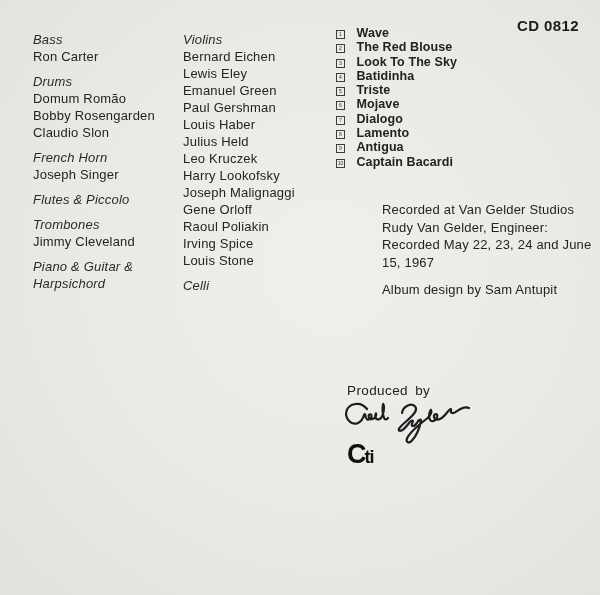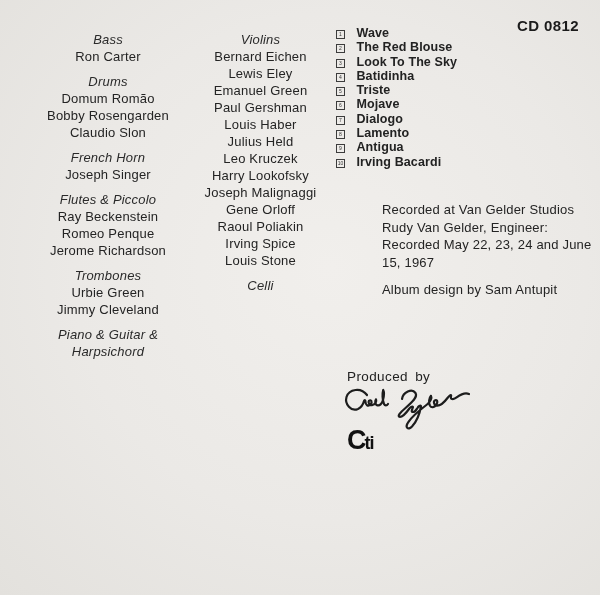--- a/index.html
+++ b/index.html
@@ -5,36 +5,36 @@
   html,body{margin:0;padding:0;background:#d8d6d3;}
   .page{
     position:relative;width:600px;height:595px;overflow:hidden;
     background:radial-gradient(ellipse at 55% 45%, #f1efec 0%, #ebe9e6 55%, #e3e1dd 100%);
     font-family:"Liberation Sans","DejaVu Sans",sans-serif;
     color:#262626;
   }
   .col{position:absolute;top:31px;}
   .col-left{left:33px;width:150px;}
   .col-mid{left:183px;width:155px;}
-  .section{margin-bottom:8px;text-align:center;}
+  .section{margin-bottom:8px;}
   .heading{font-style:italic;font-size:13px;line-height:17px;letter-spacing:.2px;color:#2a2a2a;}
   .name{font-size:13px;line-height:17px;letter-spacing:.2px;color:#242424;}
   .catalog{position:absolute;left:517px;top:17px;font-weight:bold;font-size:15px;letter-spacing:.4px;color:#1b1b1b;}
   .tracks{position:absolute;left:336px;top:25px;}
   .track-row{height:14.3px;line-height:14.3px;white-space:nowrap;}
   .tbox{
     display:inline-block;width:7px;height:7px;border:1px solid #3c3c3c;
     font-size:5px;line-height:7px;text-align:center;vertical-align:1px;
     margin-right:7px;color:#333;background:transparent;
   }
   .ttitle{font-size:12.5px;font-weight:bold;letter-spacing:.1px;color:#222;}
   .credits{position:absolute;left:346px;top:201px;margin-left:36px;}
   .credit-para{margin-bottom:10px;}
   .credit-line{font-size:13px;line-height:17.5px;letter-spacing:.2px;color:#242424;}
-  .producer{position:absolute;left:347px;top:369px;}
+  .producer{position:absolute;left:347px;top:383px;}
   .producer-label{font-size:13.5px;letter-spacing:.4px;word-spacing:3px;color:#222;}
   .sig{display:block;margin:1px 0 0 -4px;}
   .cti{margin-top:-3px;color:#111;font-weight:bold;line-height:24px;}
   .cti-c{font-size:27px;letter-spacing:-2px;}
   .cti-ti{font-size:18px;letter-spacing:-1px;}
 </style>
 </head>
 <body>
 
 <div class="page">
@@ -64,33 +64,26 @@
       <div class="section">
         <div class="heading">French Horn</div>
         <div class="names">
 
         <div class="name">Joseph Singer</div>
         </div>
       </div>
 
       <div class="section">
         <div class="heading">Flutes &amp; Piccolo</div>
-        <div class="names">
-
-        <div class="name">Ray Beckenstein</div>
-          <div class="name">Romeo Penque</div>
-          <div class="name">Jerome Richardson</div>
-        </div>
       </div>
 
       <div class="section">
         <div class="heading">Trombones</div>
         <div class="names">
 
-        <div class="name">Urbie Green</div>
           <div class="name">Jimmy Cleveland</div>
         </div>
       </div>
 
       <div class="section">
         <div class="heading">Piano &amp; Guitar &amp; Harpsichord</div>
       </div>
     </div>
 
   <div class="col col-mid">
@@ -163,21 +156,21 @@
         <span class="ttitle">Lamento</span>
       </div>
 
       <div class="track-row">
         <span class="tbox">9</span>
         <span class="ttitle">Antigua</span>
       </div>
 
       <div class="track-row">
         <span class="tbox">10</span>
-        <span class="ttitle">Irving Bacardi</span>
+        <span class="ttitle">Captain Bacardi</span>
       </div>
     </div>
 
   <div class="credits">
     <div class="credit-para">
 
     <div class="credit-line">Recorded at Van Gelder Studios</div>
         <div class="credit-line">Rudy Van Gelder, Engineer:</div>
         <div class="credit-line">Recorded May 22, 23, 24 and June 15, 1967</div>
       </div>

